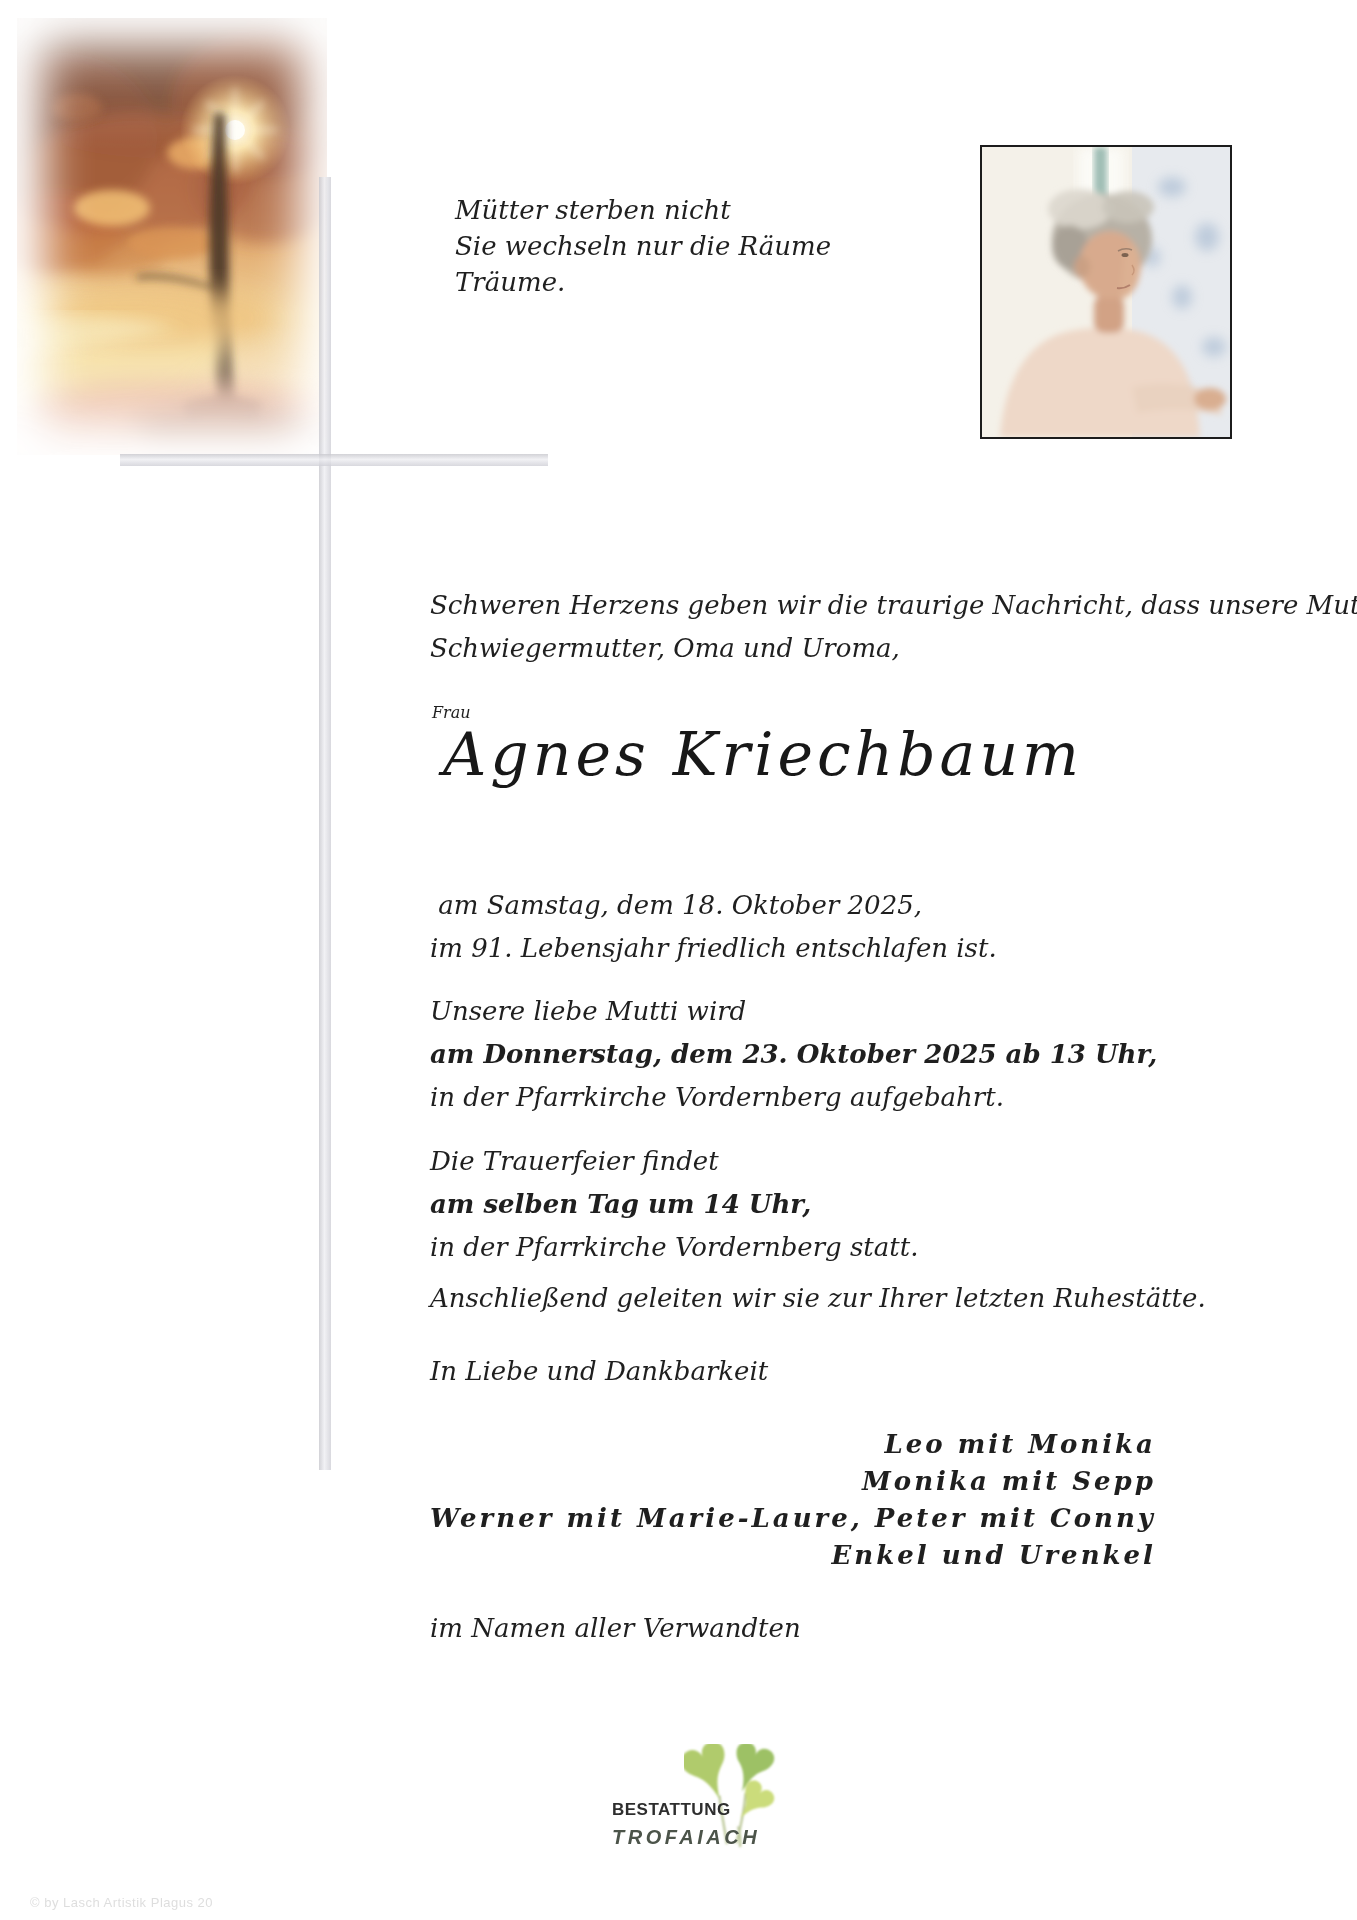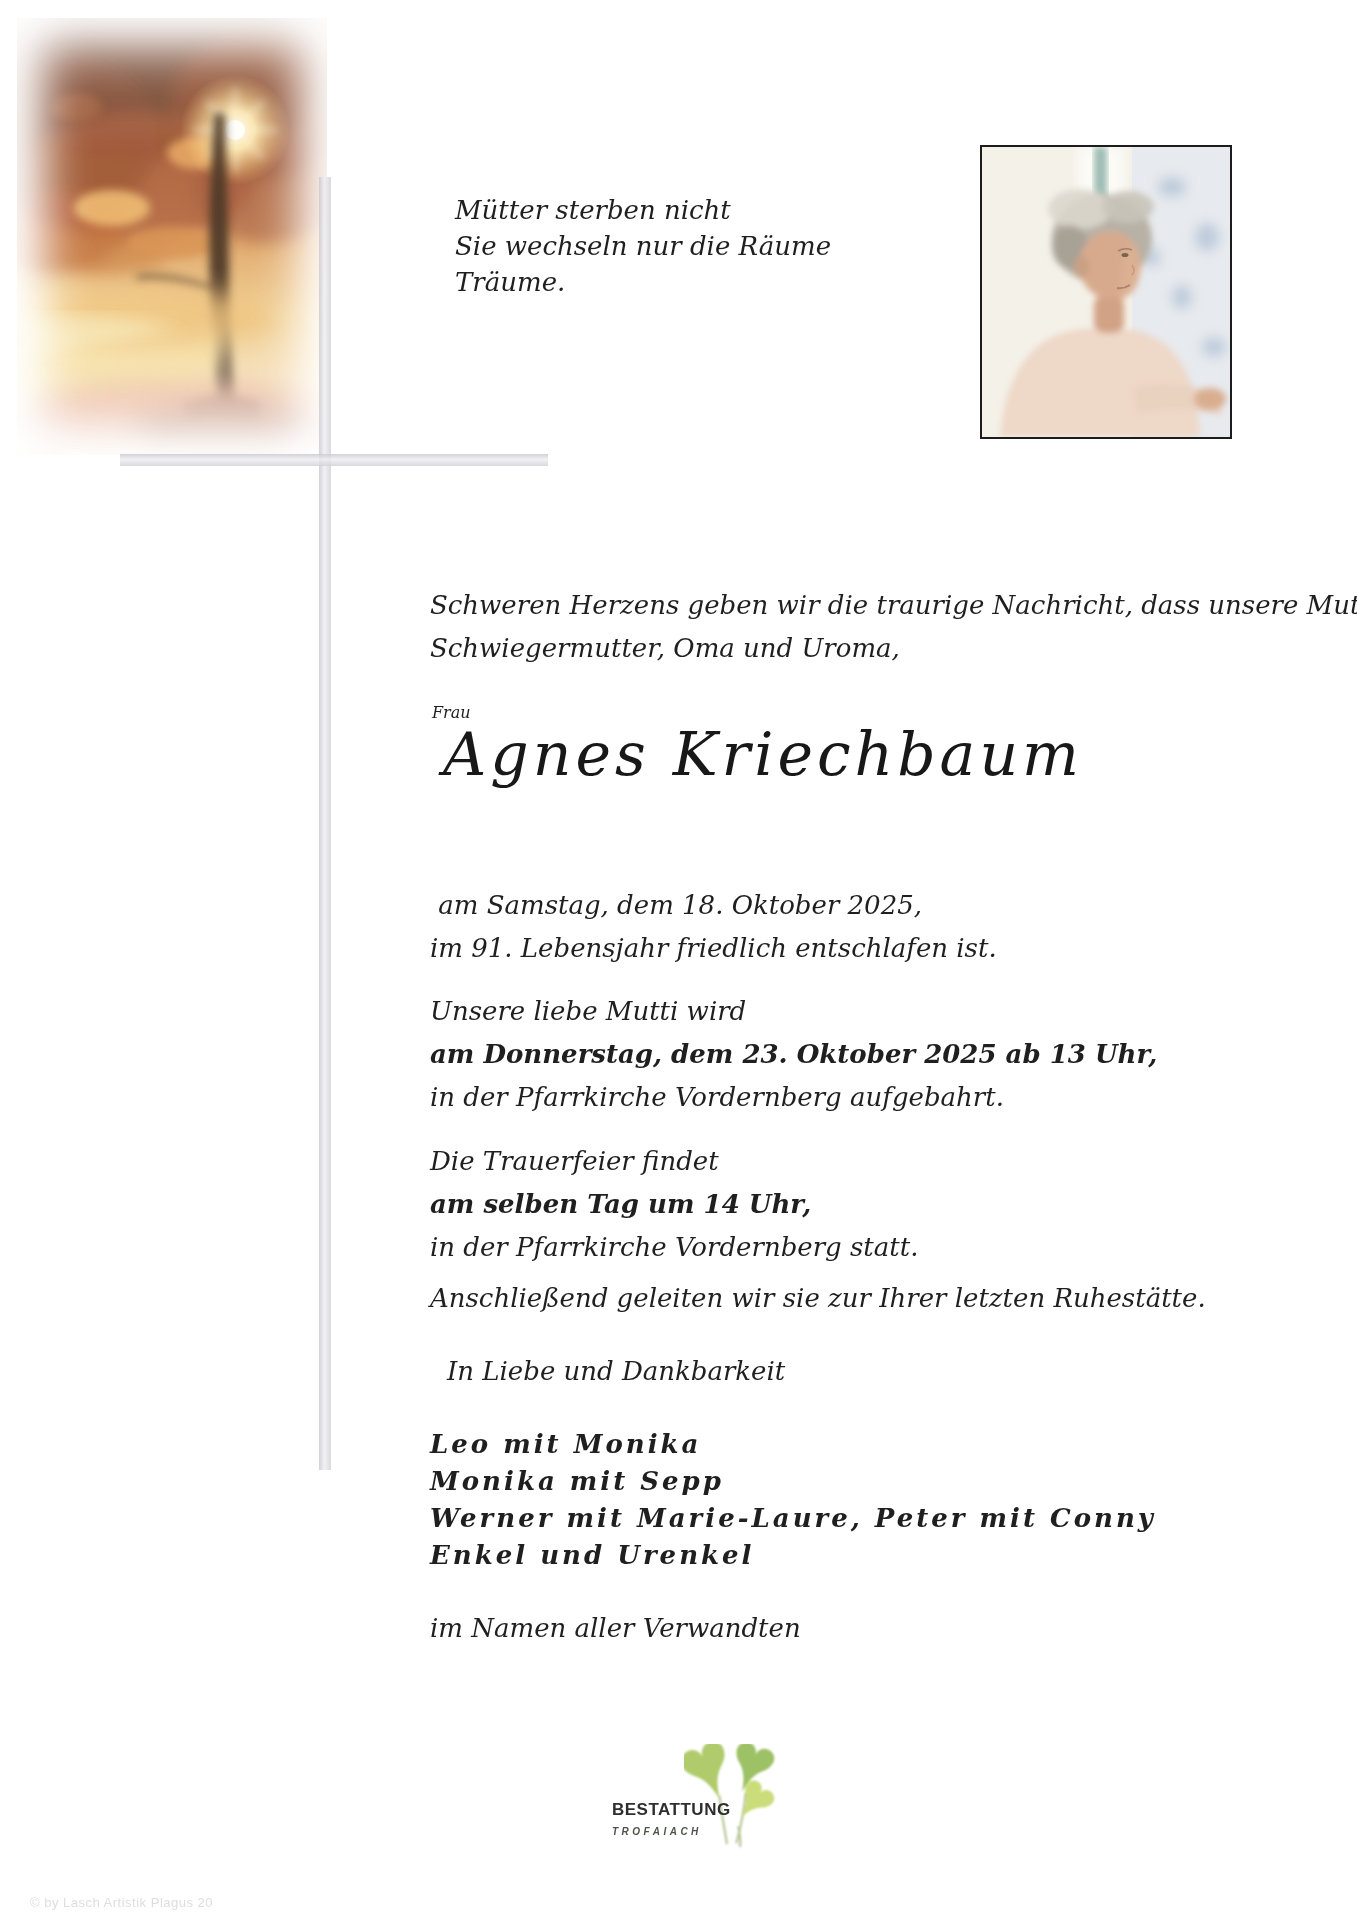--- a/index.html
+++ b/index.html
@@ -51,21 +51,21 @@
   .family{line-height:37px;}
   
   .logo{position:absolute;left:598px;top:1742px;width:210px;height:118px;}
   .logo .leaves{position:absolute;left:86px;top:2px;}
   .logo .lg-name{
     position:absolute;left:14px;top:58px;font-family:"Liberation Sans",sans-serif;
     font-weight:bold;font-size:17px;letter-spacing:.5px;color:#2e2e2e;font-style:normal;
   }
   .logo .lg-place{
     position:absolute;left:14px;top:84px;font-family:"Liberation Sans",sans-serif;
-    font-weight:bold;font-style:italic;font-size:10px;letter-spacing:3.5px;color:#4c544a;
+    font-weight:bold;font-style:italic;font-size:20px;letter-spacing:3.5px;color:#4c544a;
   }
   
   .fineprint{
     position:absolute;left:30px;top:1895px;font-family:"Liberation Sans",sans-serif;
     font-size:13px;color:#c3c3c3;opacity:.55;letter-spacing:.5px;
   }
 </style>
 </head>
 <body>
 
@@ -212,25 +212,25 @@
   <div class="txt" style="top:1140px;">
       <div>Die Trauerfeier findet</div>
       <div class="bold">am selben Tag um 14 Uhr,</div>
       <div>in der Pfarrkirche Vordernberg statt.</div>
     </div>
 
   <div class="txt" style="top:1277px;">
     <div>Anschließend geleiten wir sie zur Ihrer letzten Ruhestätte.</div>
   </div>
 
-  <div class="txt" style="top:1350px;margin-left:17px;">
+  <div class="txt" style="top:1350px;">
     <div>In Liebe und Dankbarkeit</div>
   </div>
 
-  <div class="txt family" style="top:1426px;">
+  <div class="txt family" style="top:1426px;text-align:right;">
       <div>Leo mit Monika</div>
       <div>Monika mit Sepp</div>
       <div>Werner mit Marie-Laure, Peter mit Conny</div>
       <div>Enkel und Urenkel</div>
     </div>
 
   <div class="txt" style="top:1607px;">
     <div>im Namen aller Verwandten</div>
   </div>
 

